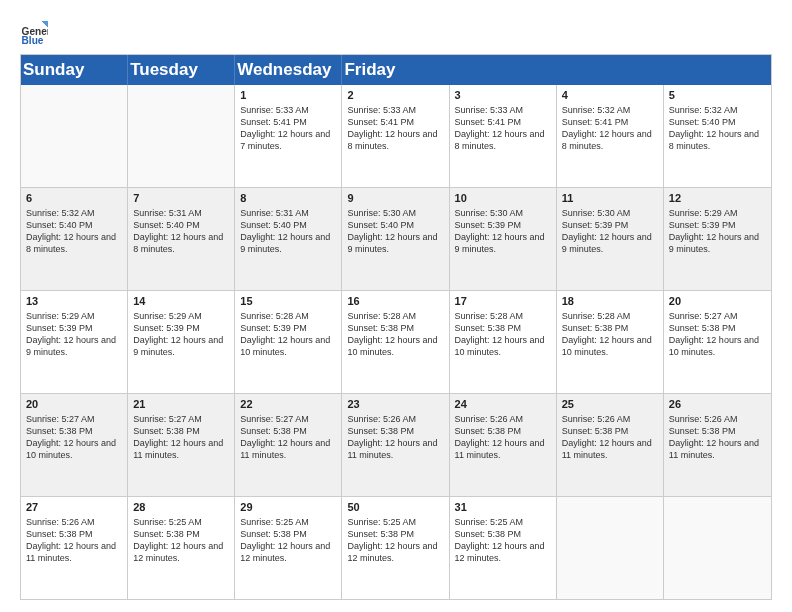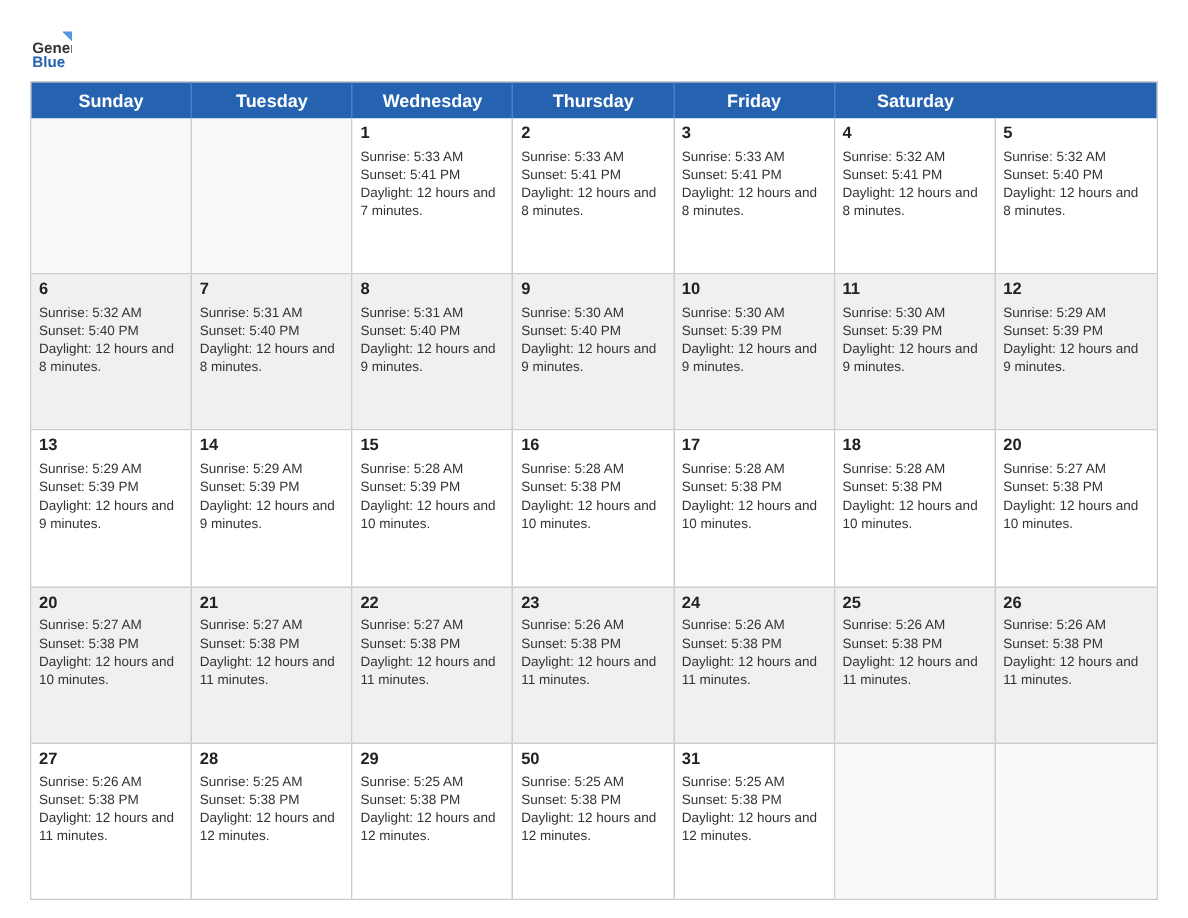--- a/index.html
+++ b/index.html
@@ -53,23 +53,23 @@
       flex-direction: column;
       border: 1px solid #ccc;
     }
     .calendar-header {
       display: grid;
       grid-template-columns: repeat(7, 1fr);
       background: #2563b0;
     }
     .calendar-header .col-head {
       color: #fff;
-      font-size: 12px;
+      font-size: 17px;
       font-weight: bold;
-      text-align: center;
+      text-align: left;
       padding: 5px 2px;
       border-right: 1px solid #4a7fc1;
     }
     .calendar-header .col-head:last-child { border-right: none; }
     .calendar-body {
       flex: 1;
       display: flex;
       flex-direction: column;
     }
     .cal-row {
@@ -124,23 +124,21 @@
       <div class="month-title"></div>
       <div class="subtitle"></div>
     </div>
   </div>
 
   <div class="calendar">
     <div class="calendar-header">
       <div class="col-head">Sunday</div>
       <div class="col-head">Tuesday</div>
       <div class="col-head">Wednesday</div>
-      <div class="col-head">Thursday</div>
       <div class="col-head">Friday</div>
-      <div class="col-head">Saturday</div>
     </div>
     <div class="calendar-body" id="cal-body">
     <div class="cal-row">
           <div class="cal-cell empty"></div>
           <div class="cal-cell empty"></div>
           <div class="cal-cell">
             <div class="day-num">1</div>
             <div class="cell-info" style="white-space: pre-line;">Sunrise: 5:33 AM
 Sunset: 5:41 PM
 Daylight: 12 hours and 7 minutes.</div>

